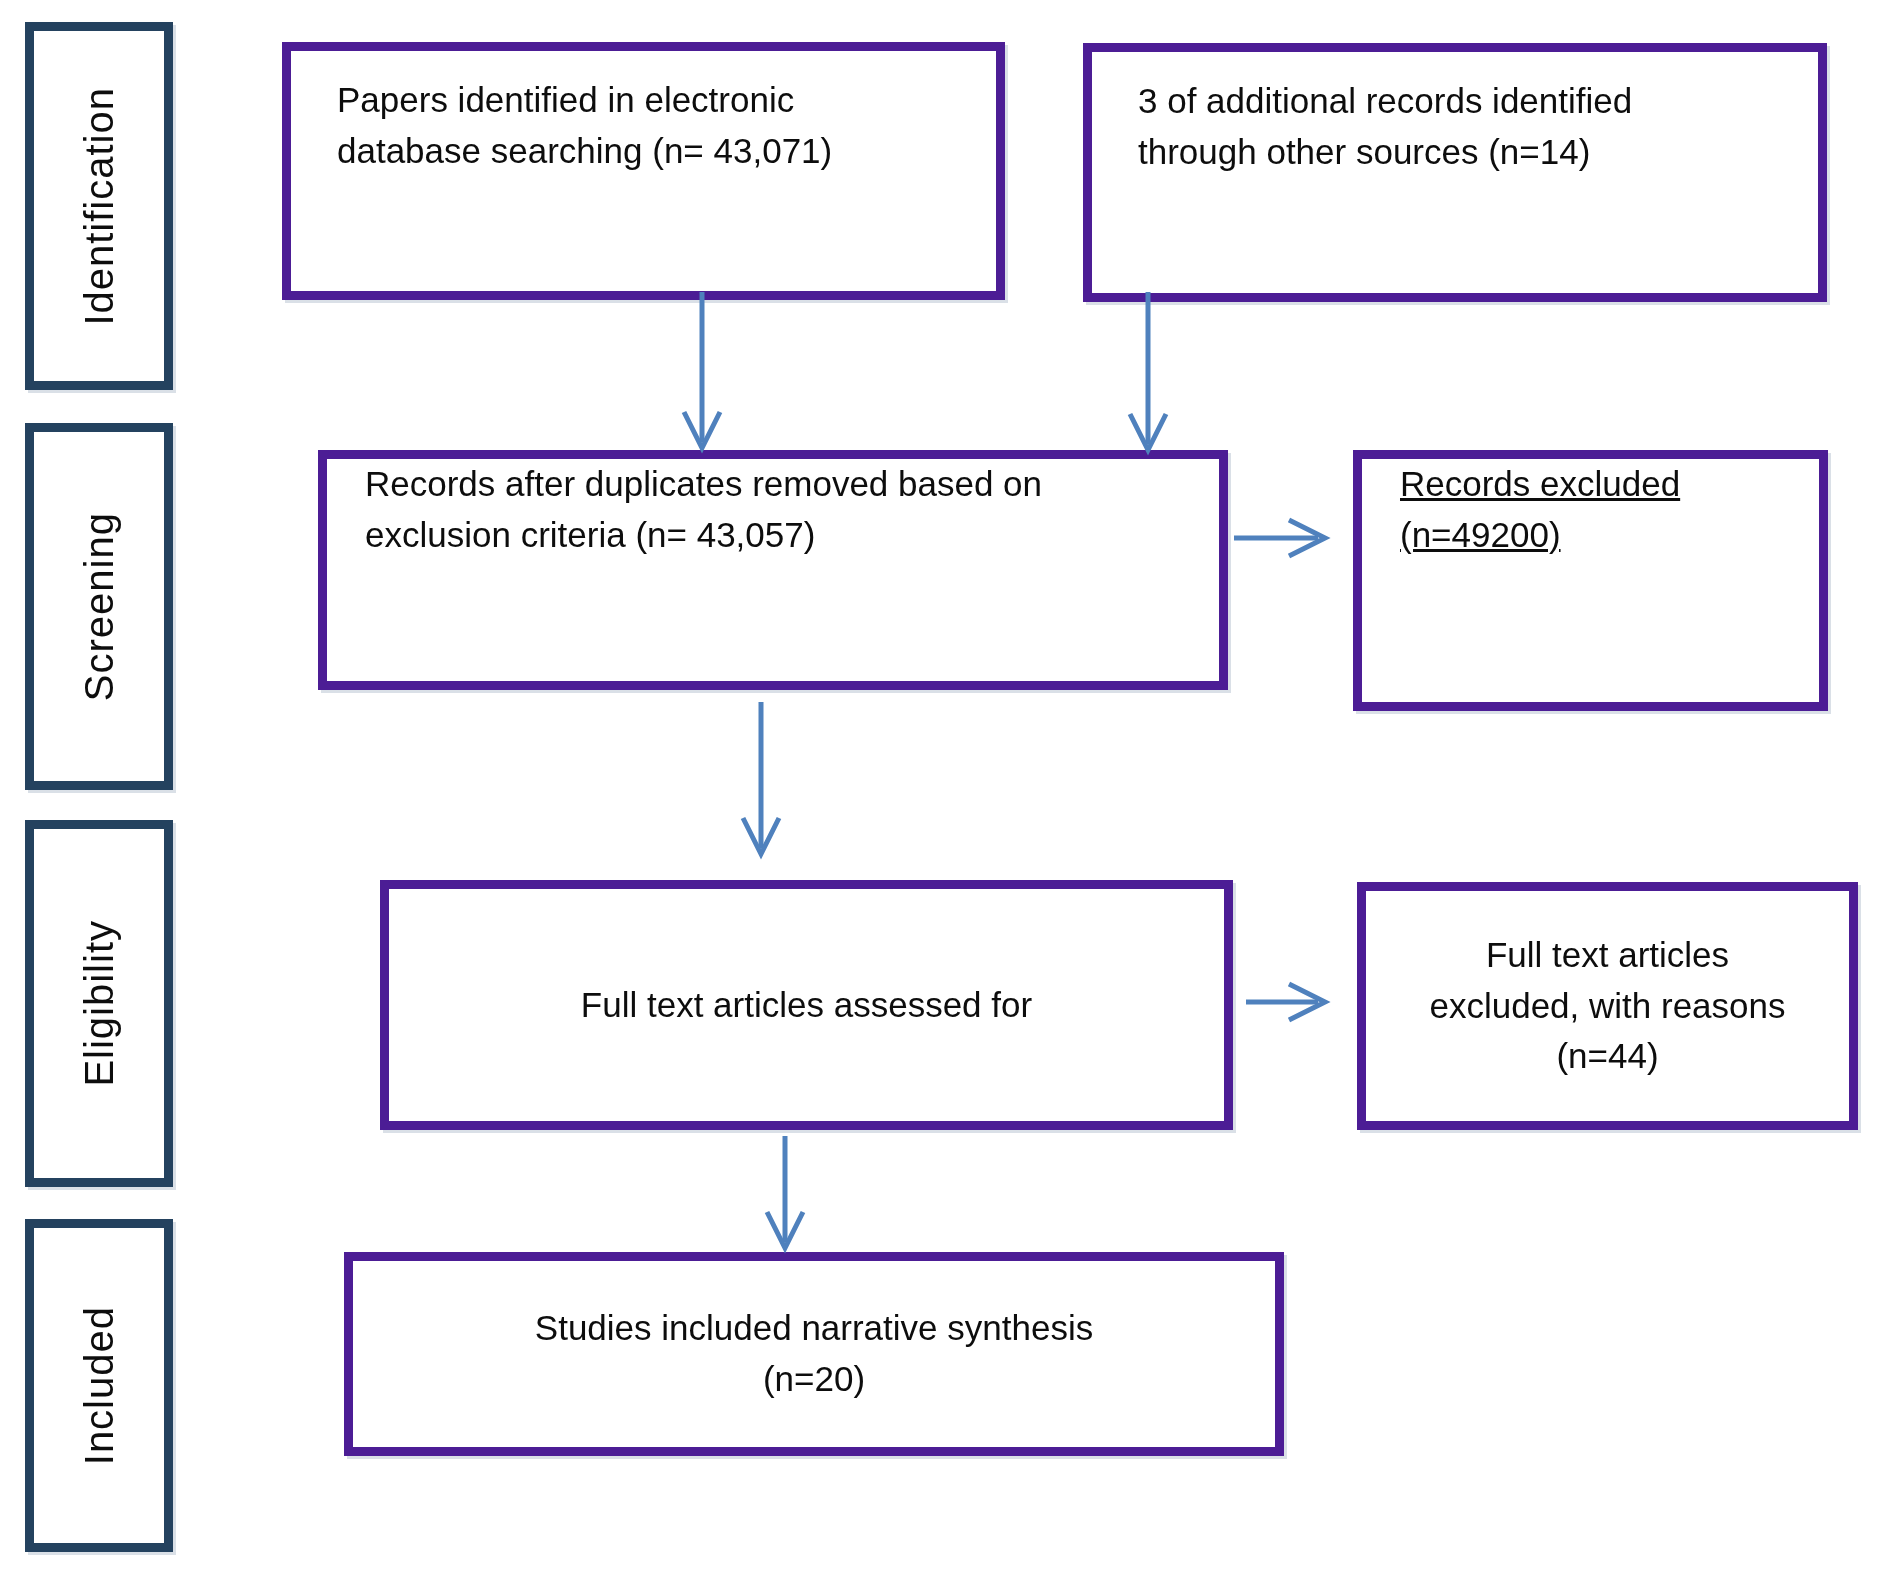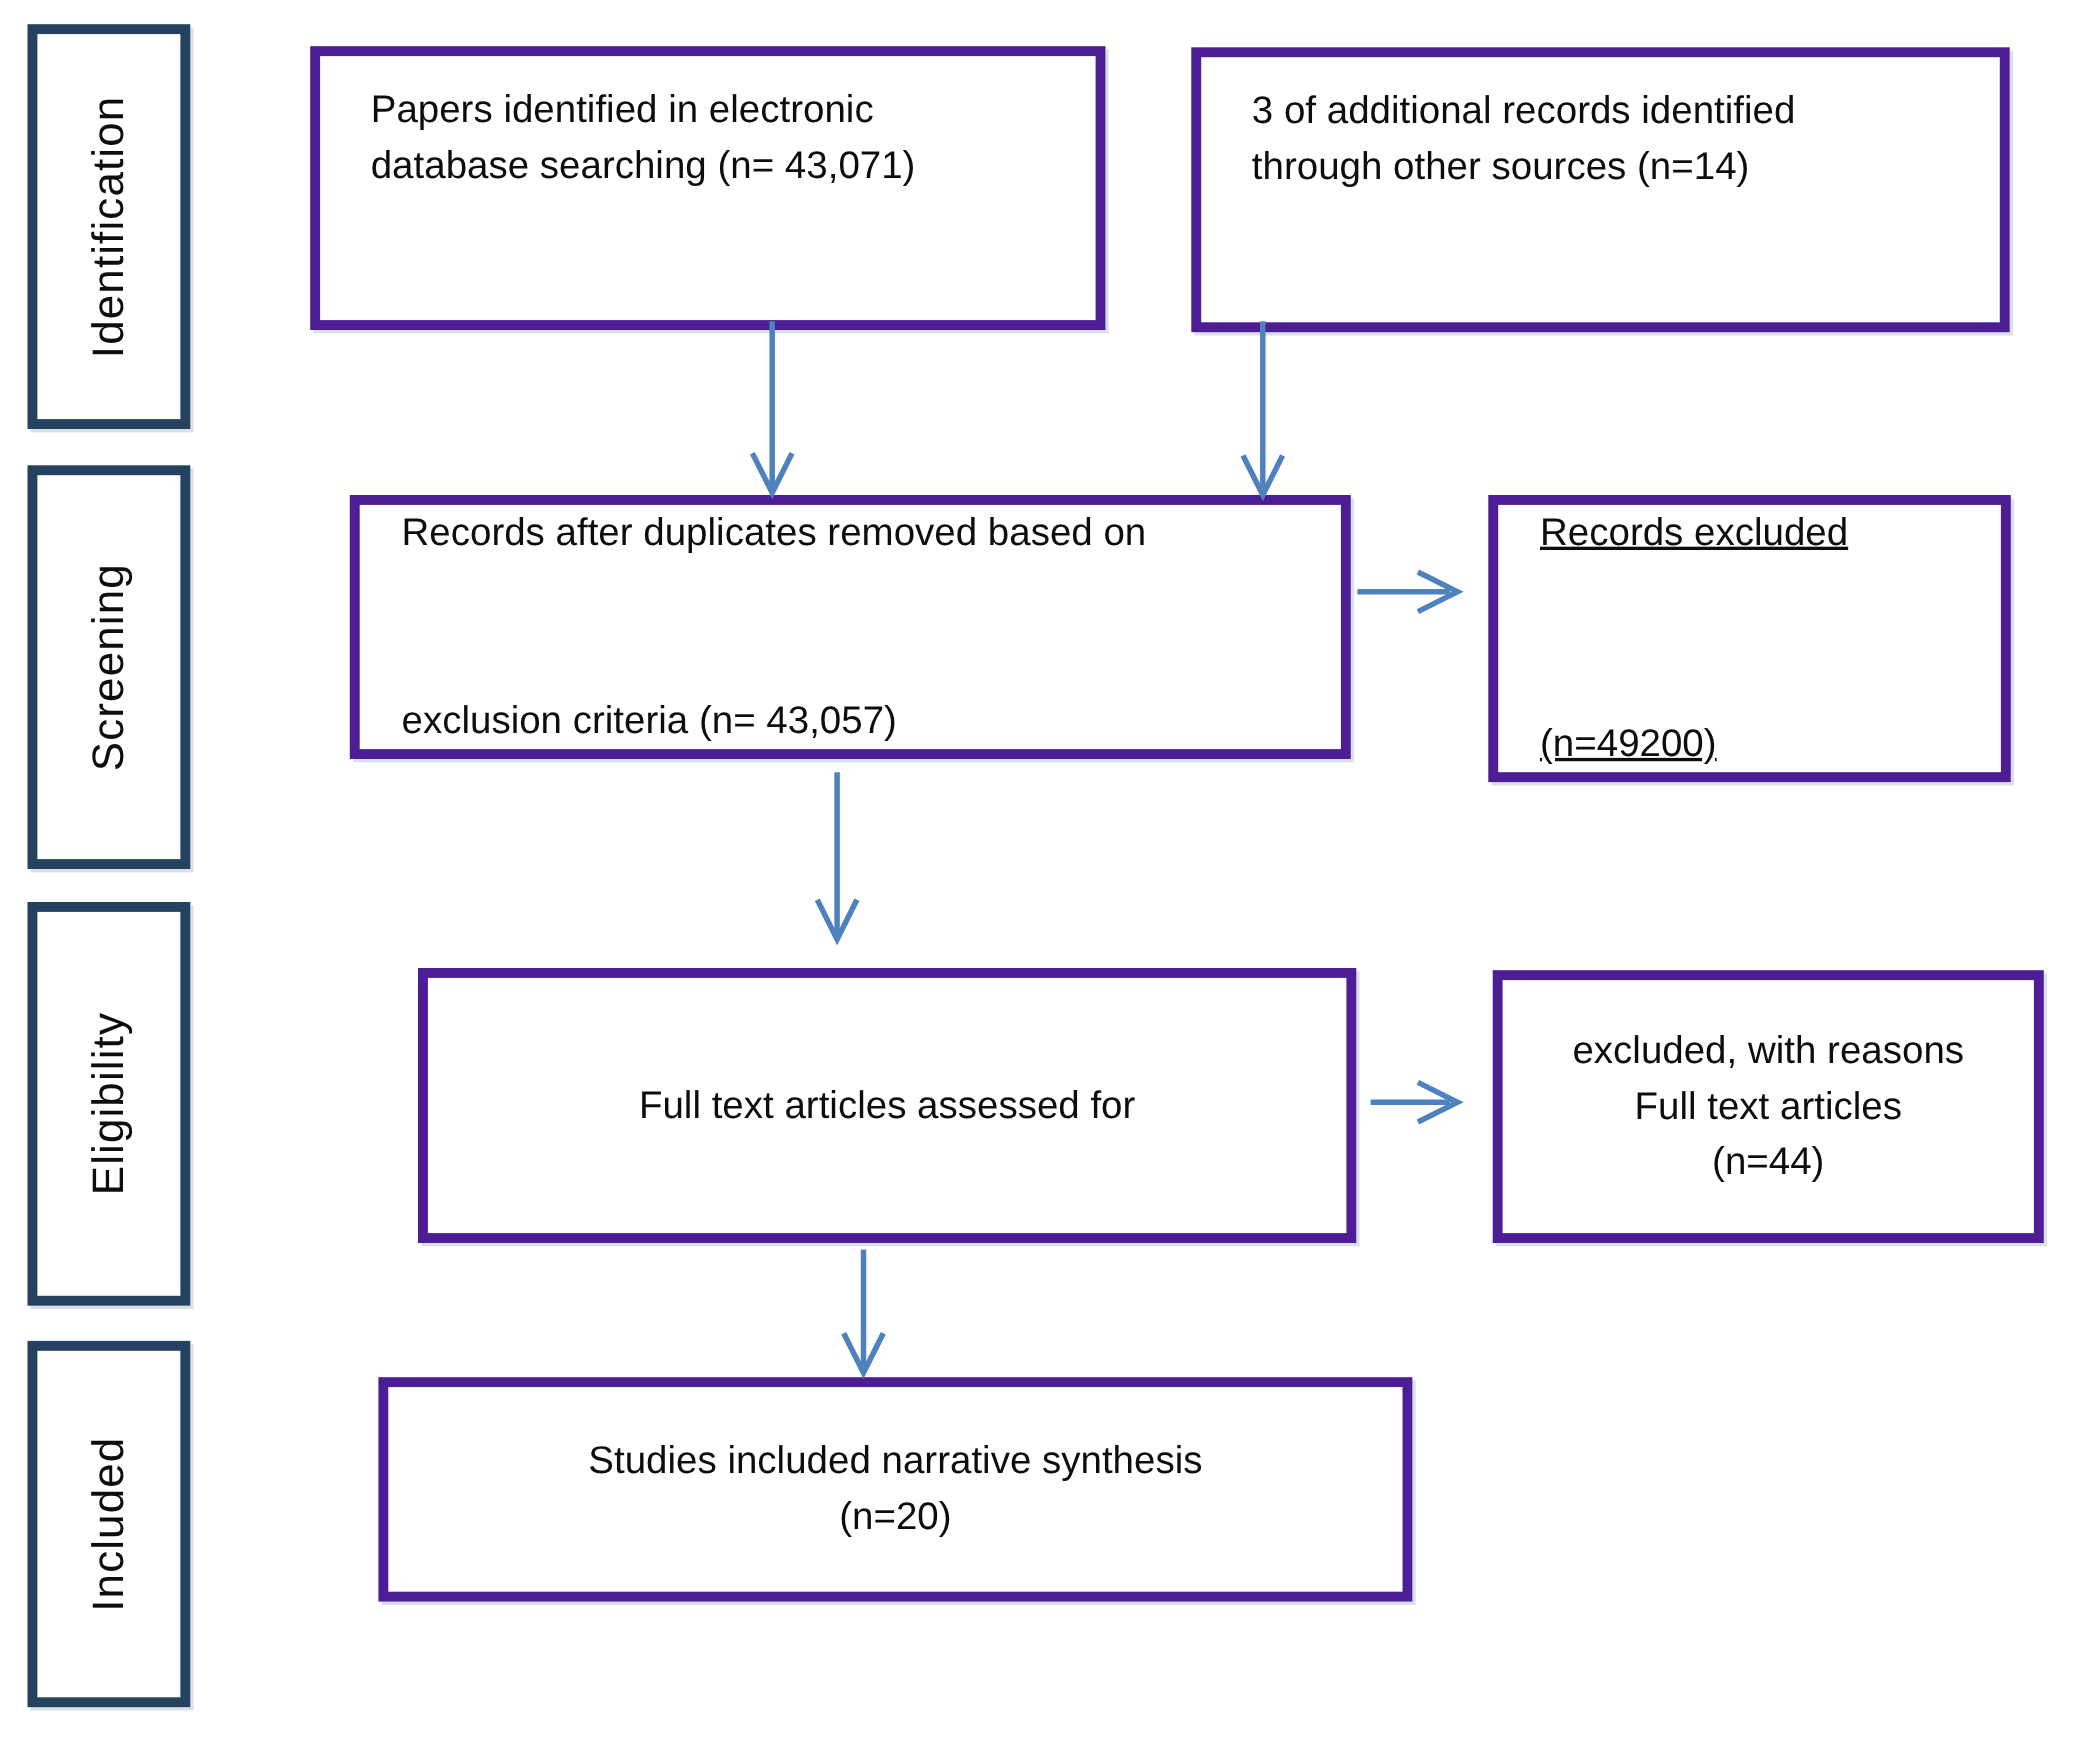--- a/index.html
+++ b/index.html
@@ -38,21 +38,21 @@
     position: absolute;
     border: 9px solid #4c1d95;
     background: #ffffff;
     font-size: 35px;
     line-height: 1.45;
     color: #0d0d0d;
     box-shadow: 3px 3px 0 rgba(174,186,202,0.45);
   }
   .fbox.top-left { padding: 24px 18px 0 46px; text-align: left; }
   .fbox.mid-left {
-    display: flex; flex-direction: column; justify-content: space-between;
+    display: flex; flex-direction: column; justify-content: flex-start;
     padding-left: 38px; padding-right: 14px; text-align: left;
   }
   .fbox.center {
     display: flex; flex-direction: column; justify-content: center;
     align-items: center; text-align: center; padding: 0 12px;
   }
   .fbox .line { display: block; }
   
   #arrows {
     position: absolute;
@@ -97,22 +97,22 @@
   </div>
   <div class="fbox mid-left" style="left:1353px; top:450px; width:475px; height:261px;text-decoration:underline;">
     <span class="line">Records excluded</span>
     <span class="line">(n=49200)</span>
   </div>
 
   <div class="fbox center" style="left:380px; top:880px; width:853px; height:250px;">
     <span class="line">Full text articles assessed for</span>
   </div>
   <div class="fbox center" style="left:1357px; top:882px; width:501px; height:248px;">
+    <span class="line">Full text articles</span>
     <span class="line">excluded, with reasons</span>
-    <span class="line">Full text articles</span>
     <span class="line">(n=44)</span>
   </div>
 
   <div class="fbox center" style="left:344px; top:1252px; width:940px; height:204px;">
     <span class="line">Studies included narrative synthesis</span>
     <span class="line">(n=20)</span>
   </div>
 
   <svg id="arrows" viewBox="0 0 1904 1591" xmlns="http://www.w3.org/2000/svg">
     <g>

